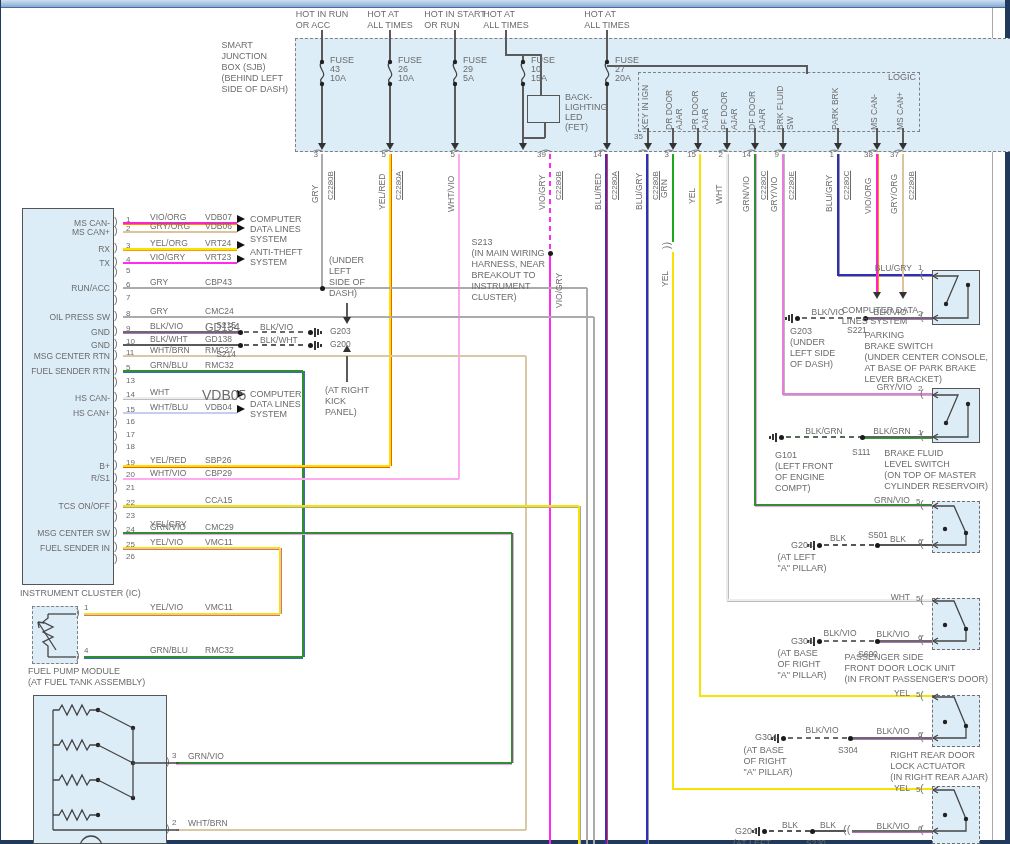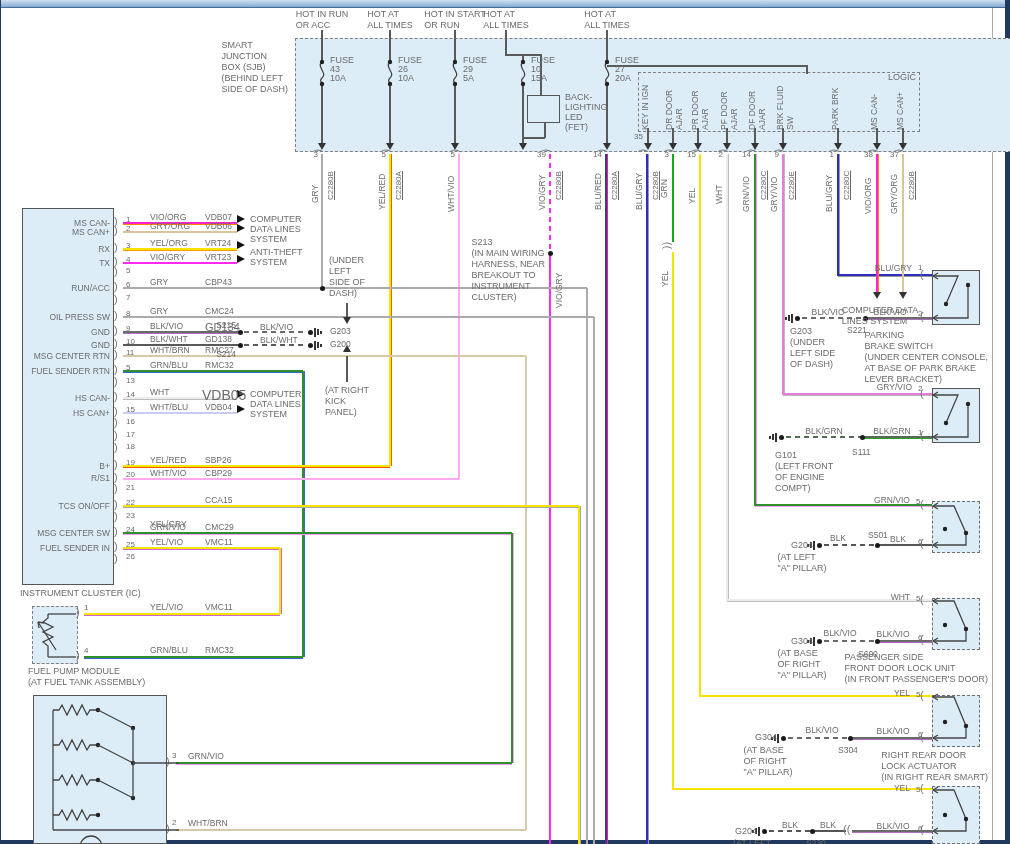--- a/index.html
+++ b/index.html
@@ -568,20 +568,24 @@
       <div class="t" style="left: 912px; top: 382px; font-size: 8.5px; transform: translateX(-100%);">GRY/VIO</div>
       <div class="t" style="left: 918px; top: 384px; font-size: 8px;">2</div>
       <div class="t" style="left: 824px; top: 426px; font-size: 8.5px; transform: translateX(-50%);">BLK/GRN</div>
       <div class="t" style="left: 892px; top: 426px; font-size: 8.5px; transform: translateX(-50%);">BLK/GRN</div>
       <div class="t" style="left: 918px; top: 428px; font-size: 8px;">1</div>
       <div class="t" style="left: 852px; top: 447px; font-size: 8.5px;">S111</div>
       <div class="t" style="left: 775px; top: 450px;">G101
 (LEFT FRONT
 OF ENGINE
 COMPT)</div>
+      <div class="t" style="left: 988px; top: 448px; transform: translateX(-100%);">BRAKE FLUID
+LEVEL SWITCH
+(ON TOP OF MASTER
+CYLINDER RESERVOIR)</div>
       <div class="t" style="left: 910px; top: 495px; font-size: 8.5px; transform: translateX(-100%);">GRN/VIO</div>
       <div class="t" style="left: 916px; top: 497px; font-size: 8px;">5</div>
       <div class="t" style="left: 838px; top: 533px; font-size: 8.5px; transform: translateX(-50%);">BLK</div>
       <div class="t" style="left: 868px; top: 530px; font-size: 8.5px;">S501</div>
       <div class="t" style="left: 898px; top: 534px; font-size: 8.5px; transform: translateX(-50%);">BLK</div>
       <div class="t" style="left: 918px; top: 537px; font-size: 8px;">6</div>
       <div class="t" style="left: 813px; top: 540px; transform: translateX(-100%);">G204</div>
       <div class="t" style="left: 802px; top: 552px; transform: translateX(-50%);">(AT LEFT
 "A" PILLAR)</div>
       <div class="t" style="left: 910px; top: 592px; font-size: 8.5px; transform: translateX(-100%);">WHT</div>
@@ -602,21 +606,21 @@
       <div class="t" style="left: 822px; top: 725px; font-size: 8.5px; transform: translateX(-50%);">BLK/VIO</div>
       <div class="t" style="left: 893px; top: 726px; font-size: 8.5px; transform: translateX(-50%);">BLK/VIO</div>
       <div class="t" style="left: 918px; top: 730px; font-size: 8px;">6</div>
       <div class="t" style="left: 838px; top: 745px; font-size: 8.5px;">S304</div>
       <div class="t" style="left: 777px; top: 732px; transform: translateX(-100%);">G304</div>
       <div class="t" style="left: 768px; top: 745px; transform: translateX(-50%);">(AT BASE
 OF RIGHT
 "A" PILLAR)</div>
       <div class="t" style="left: 988px; top: 750px; transform: translateX(-100%);">RIGHT REAR DOOR
 LOCK ACTUATOR
-(IN RIGHT REAR SMART)</div>
+(IN RIGHT REAR AJAR)</div>
       <div class="t" style="left: 910px; top: 783px; font-size: 8.5px; transform: translateX(-100%);">YEL</div>
       <div class="t" style="left: 916px; top: 785px; font-size: 8px;">5</div>
       <div class="t" style="left: 790px; top: 820px; font-size: 8.5px; transform: translateX(-50%);">BLK</div>
       <div class="t" style="left: 828px; top: 820px; font-size: 8.5px; transform: translateX(-50%);">BLK</div>
       <div class="t" style="left: 893px; top: 821px; font-size: 8.5px; transform: translateX(-50%);">BLK/VIO</div>
       <div class="t" style="left: 918px; top: 824px; font-size: 8px;">6</div>
       <div class="t" style="left: 806px; top: 838px; font-size: 8.5px;">S230</div>
       <div class="t" style="left: 757px; top: 826px; transform: translateX(-100%);">G204</div>
       <div class="t" style="left: 752px; top: 838px; transform: translateX(-50%);">(AT LEFT</div>
       <div class="t" style="left: 84px; top: 603px; font-size: 8px;">1</div>

